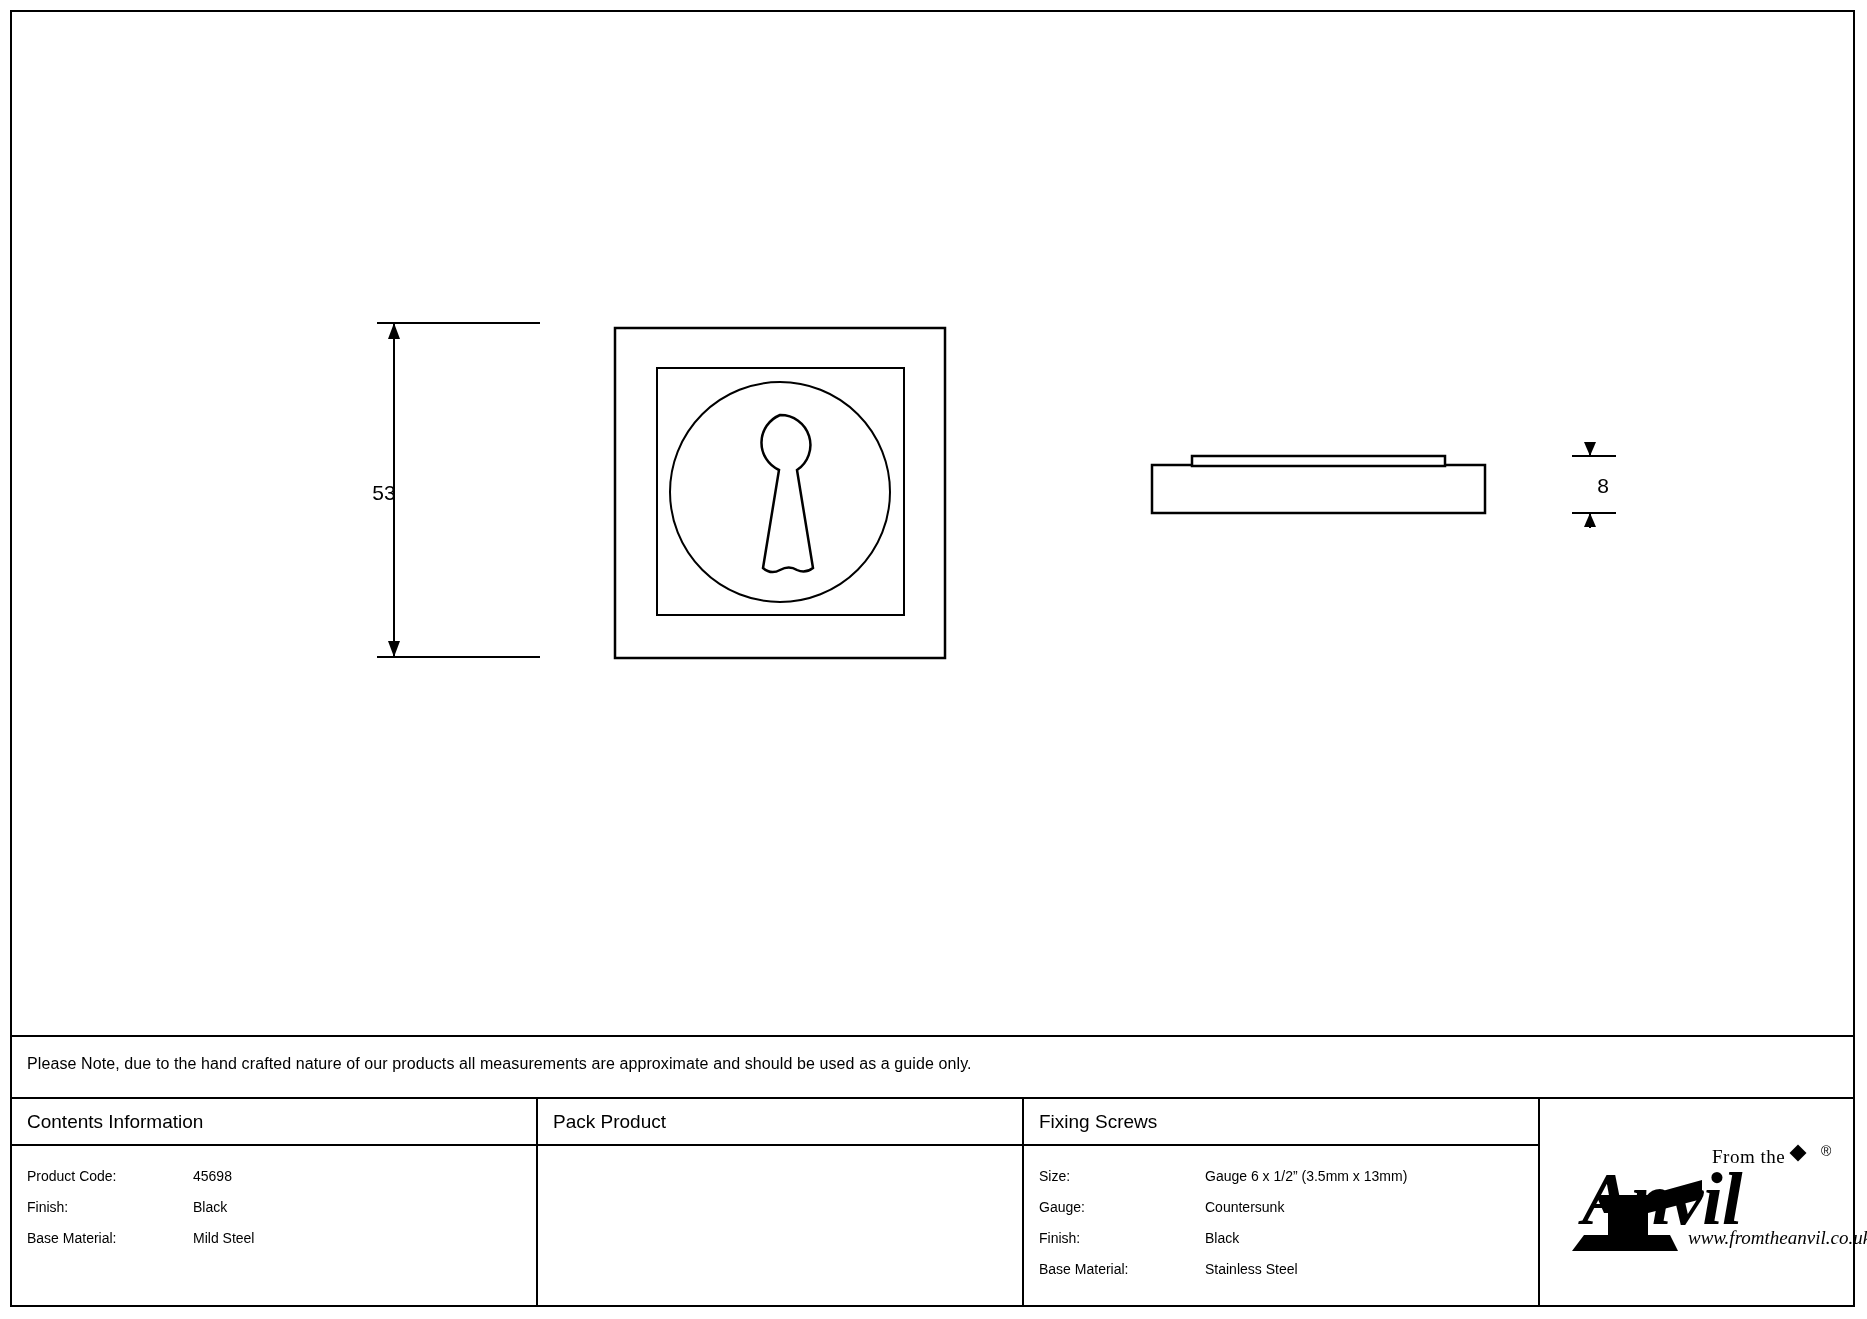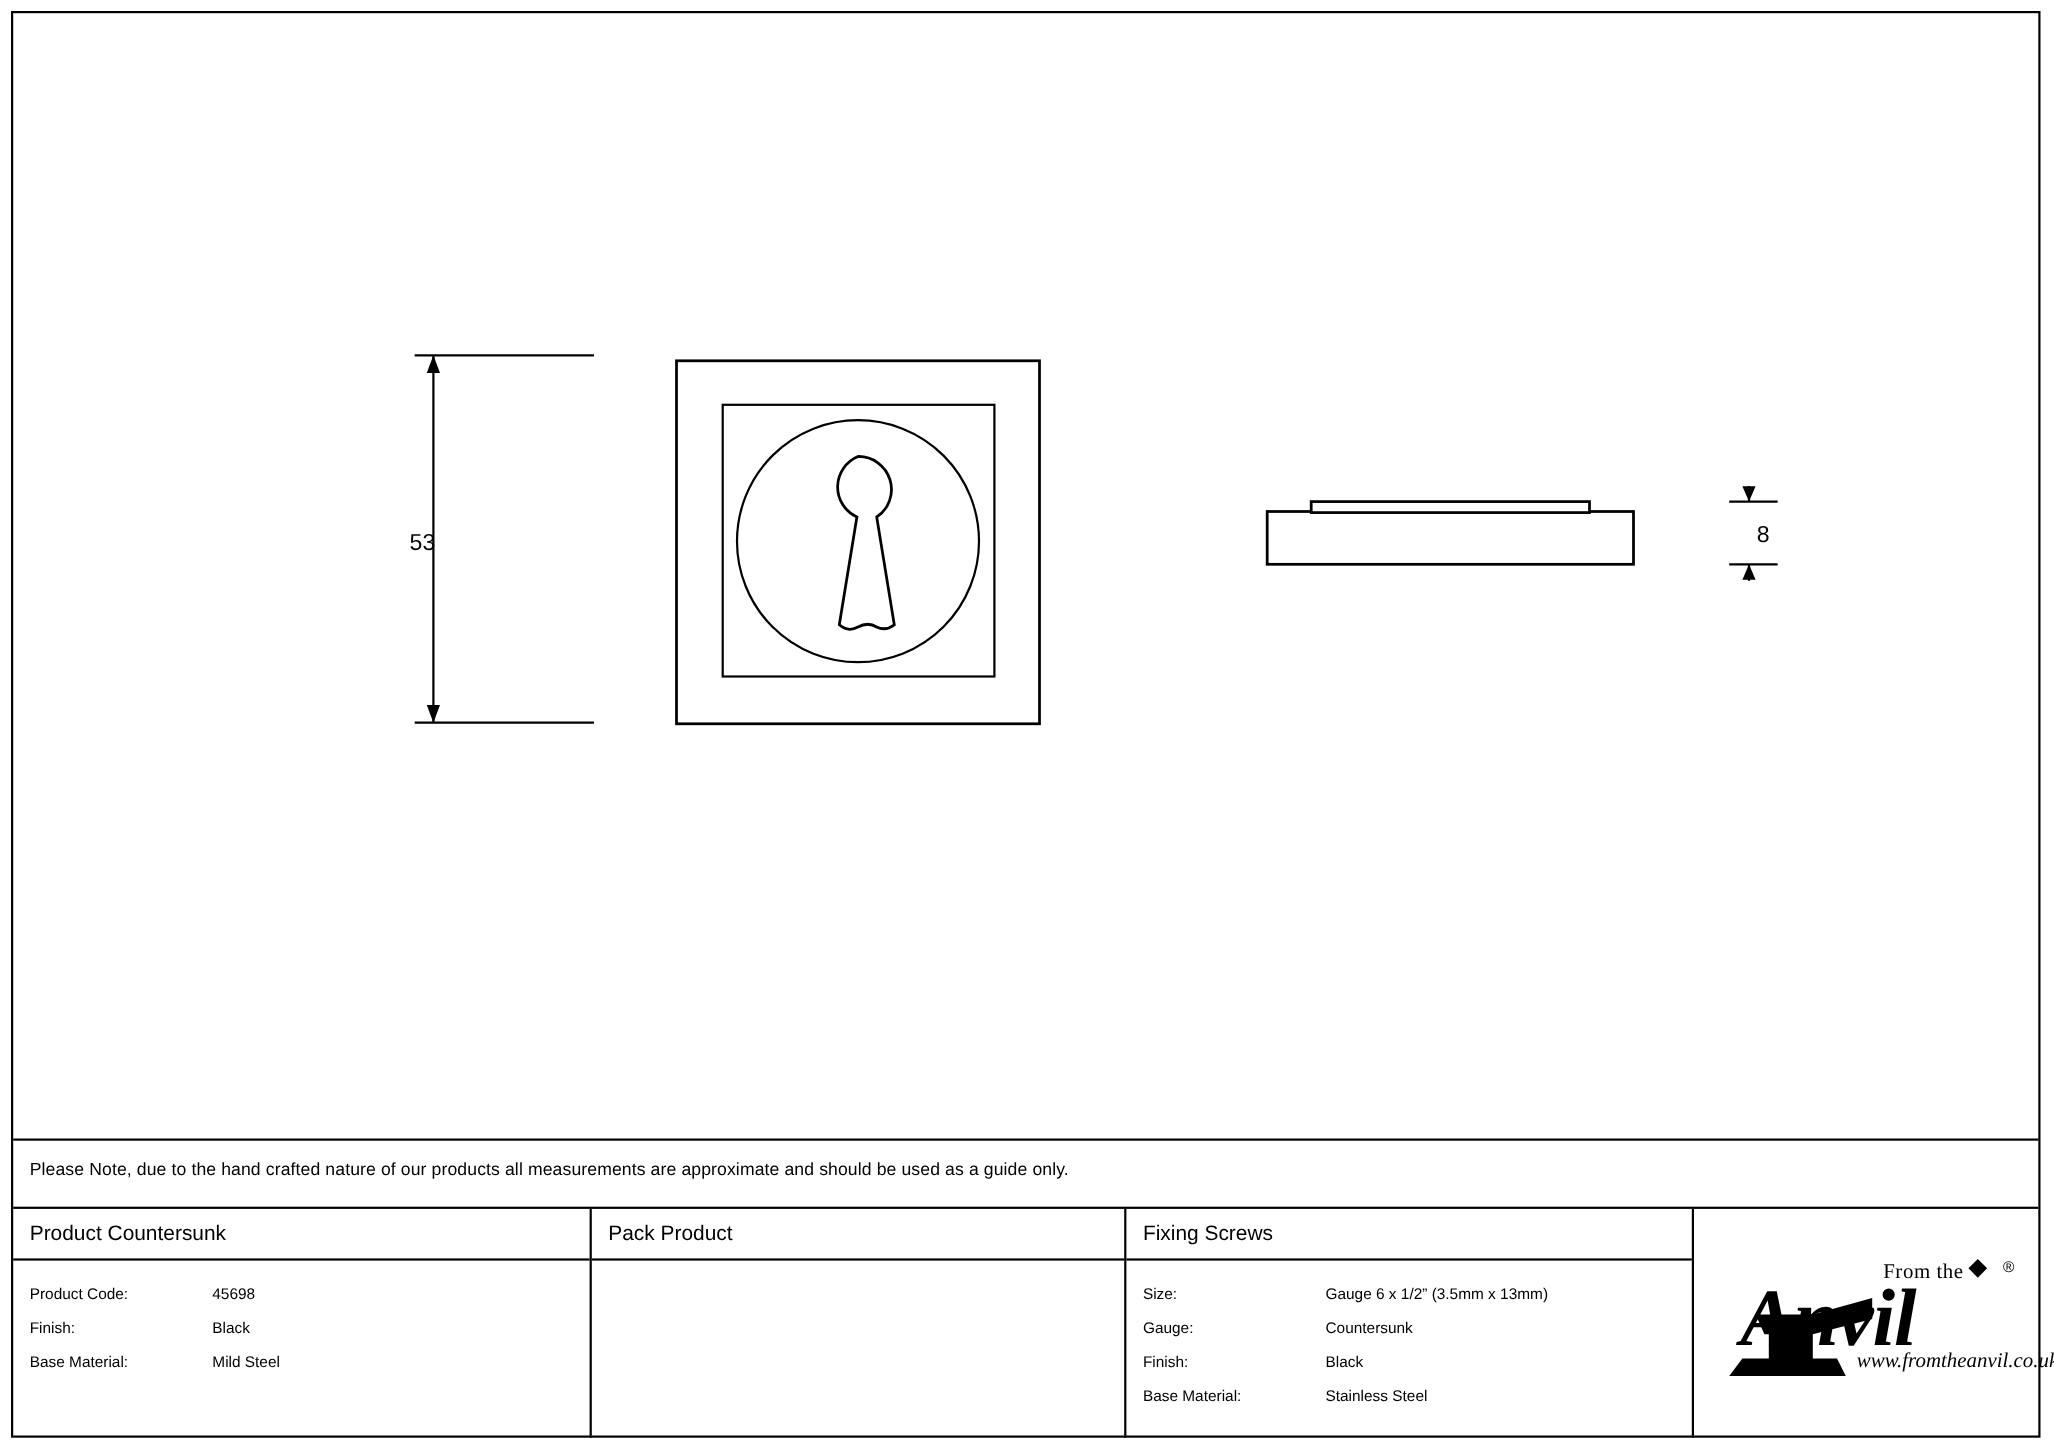--- a/index.html
+++ b/index.html
@@ -215,21 +215,21 @@
     </svg>
   </div>
 
   <div class="note-row">
     <div class="note-text">Please Note, due to the hand crafted nature of our products all measurements are approximate and should be used as a guide only.</div>
   </div>
 
   <div class="info-row">
 
     <div class="col col-prod">
-      <div class="col-header">Product Countersunk</div>
+      <div class="col-header">Contents Information</div>
       <div class="hdr-rule"></div>
       <div class="kv">
         <table>
           <tbody>
               <tr>
             <td class="k">Product Code:</td>
             <td class="v">45698</td>
           </tr>
           <tr>
             <td class="k">Finish:</td>

